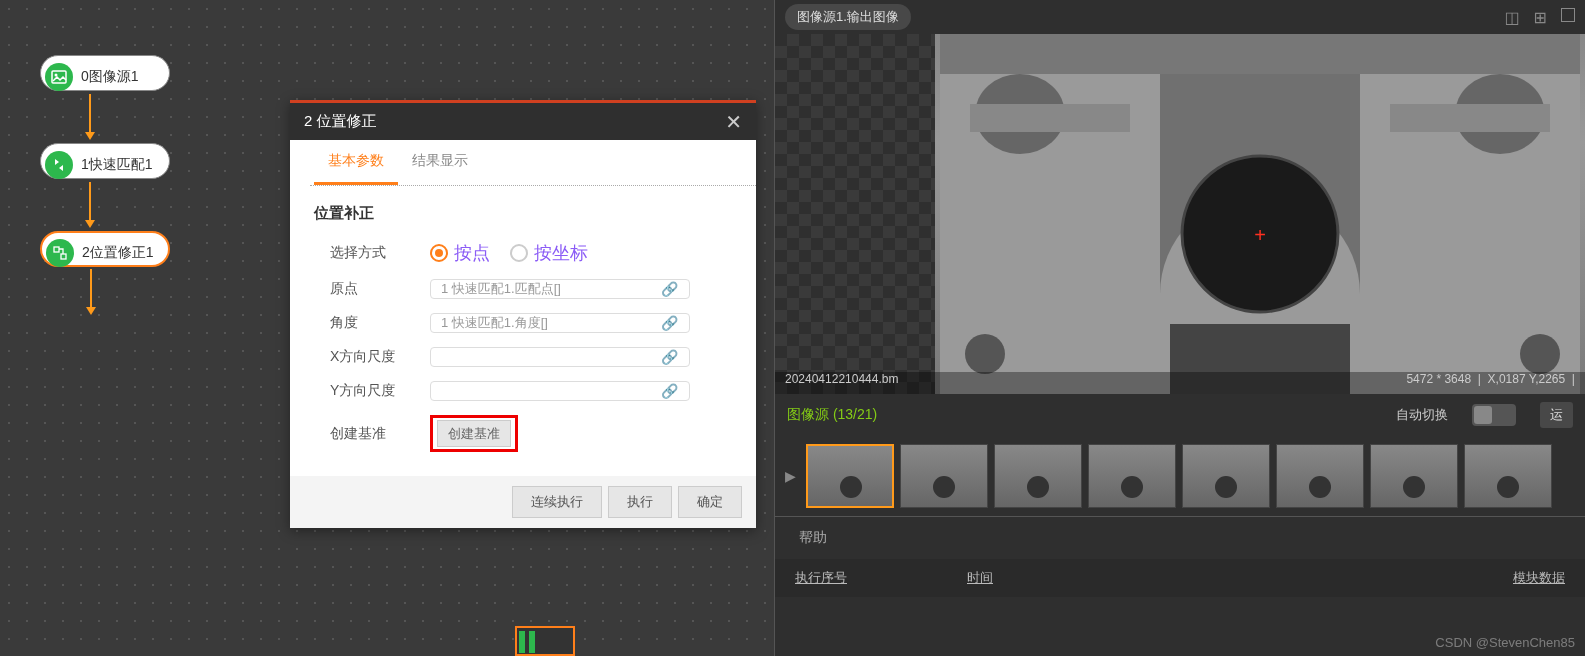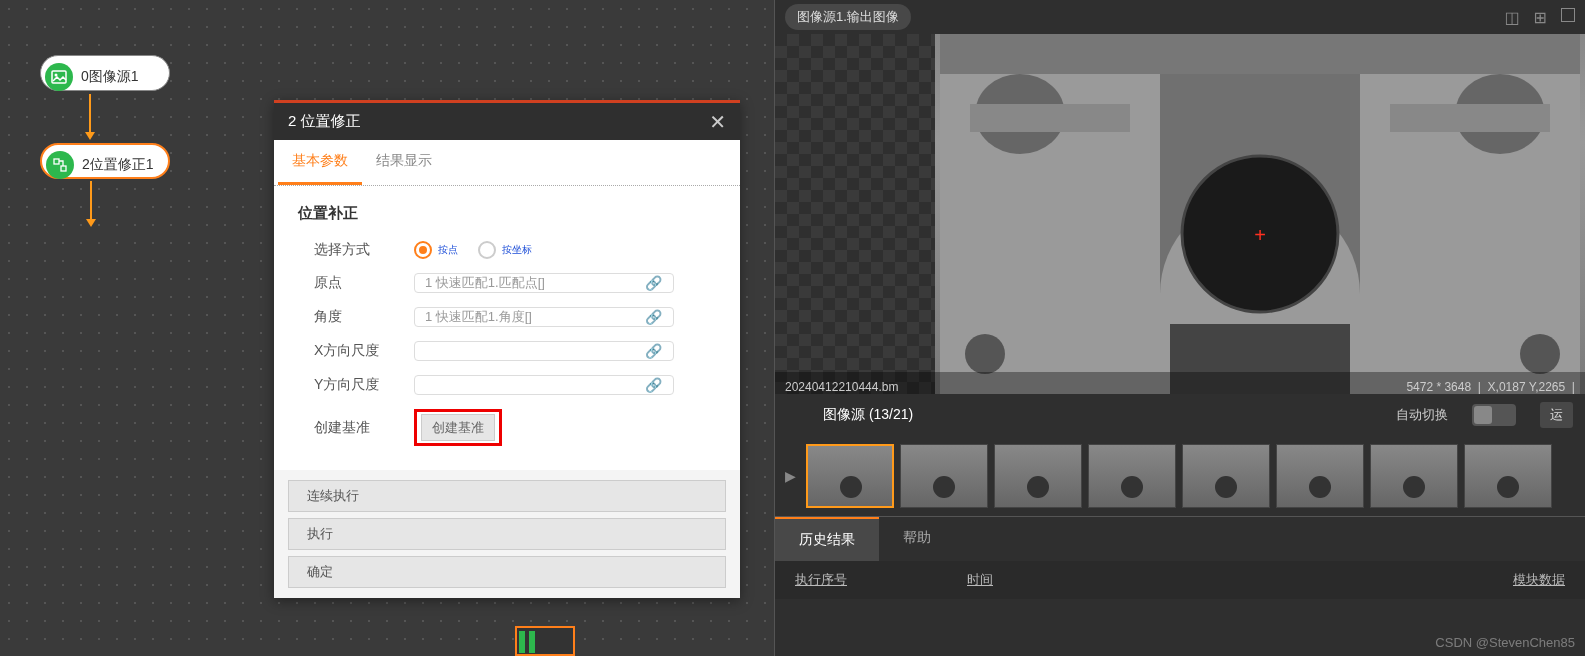--- a/index.html
+++ b/index.html
@@ -33,67 +33,68 @@
   width: 2px; height: 44px; background: #ff9a1a;
 }
 .arrow::after {
   content: ''; position: absolute; left: -4px; bottom: -2px;
   border-left: 5px solid transparent; border-right: 5px solid transparent;
   border-top: 8px solid #ff9a1a;
 }
 
 
 .dialog {
-  position: absolute; left: 274px; top: 100px;
+  position: absolute; left: 290px; top: 100px;
   width: 466px; background: #fff;
   box-shadow: 0 3px 12px rgba(0,0,0,.4);
 }
 .dlg-title {
   background: #2f2f2f; height: 40px; border-top: 3px solid #d04020;
   display: flex; align-items: center; justify-content: space-between;
   padding: 0 14px; color: #fff; font-size: 15px;
 }
 .dlg-close { font-size: 20px; cursor: pointer; color: #ccc; }
 .dlg-tabs {
   display: flex; background: #fff; border-bottom: 1px dotted #aaa;
   padding: 0 4px;
+  margin-left: 20px;
 }
 .dlg-tab {
   padding: 12px 14px; font-size: 14px; color: #888; cursor: pointer;
 }
 .dlg-tab.active { color: #ff7f1a; border-bottom: 3px solid #ff7f1a; font-weight: 500; }
 .dlg-body { padding: 18px 24px 10px; }
 .sect-h { font-size: 15px; font-weight: 600; color: #333; margin-bottom: 18px; }
 .prm-row {
   display: flex; align-items: center; margin-bottom: 14px;
   padding-left: 16px;
 }
 .prm-lbl { width: 100px; font-size: 14px; color: #555; }
 .radio-wrap { display: flex; align-items: center; gap: 20px; }
-.radio { display: flex; align-items: center; gap: 6px; font-size: 10px; color: #1d4ed8; }
+.radio { display: flex; align-items: center; gap: 6px; font-size: 18px; color: #8b5cf6; }
 .radio-dot {
   width: 18px; height: 18px; border: 2px solid #ccc; border-radius: 50%;
   display: inline-flex; align-items: center; justify-content: center;
 }
 .radio.sel .radio-dot { border-color: #ff7f1a; }
 .radio.sel .radio-dot::after { content: ''; width: 8px; height: 8px; background: #ff7f1a; border-radius: 50%; }
 .prm-input {
   width: 260px; height: 20px; border: 1px solid #ddd; border-radius: 4px;
   display: flex; align-items: center; justify-content: space-between;
   padding: 0 10px; font-size: 13px; color: #999; background: #fff;
 }
 .link-ico { color: #bbb; font-size: 14px; }
 .btn-small {
   padding: 5px 10px; background: #e6e6e6; border: 1px solid #ccc;
   font-size: 13px; color: #666; cursor: pointer;
 }
 .red-box { border: 3px solid #e00; padding: 6px 4px; display: inline-block; }
 .dlg-foot {
   display: flex; justify-content: flex-end; gap: 6px;
-  padding: 10px 14px; background: #f4f4f4; flex-direction: column;
+  padding: 10px 14px; background: #f4f4f4;
 }
 .dlg-btn {
   padding: 6px 18px; background: #e6e6e6; border: 1px solid #ccc;
   font-size: 13px; color: #555; cursor: pointer;
 }
 
 
 .right { position: absolute; left: 774px; top: 0; right: 0; bottom: 0; background: #2f2f2f; border-left: 1px solid #555; }
 .img-tab-bar { height: 34px; display: flex; align-items: center; justify-content: space-between; padding: 0 10px; background: #2f2f2f; }
 .img-tab {
@@ -113,28 +114,28 @@
   background-color: #2f2f2f;
 }
 .part-img {
   position: absolute; left: 160px; top: 0; right: 0; bottom: 0;
   background: linear-gradient(180deg, #888 0%, #999 30%, #7a7a7a 100%);
   display: flex; align-items: center; justify-content: center;
 }
 .part-svg { width: 100%; height: 100%; }
 .view-status {
   position: absolute; left: 0; right: 0; bottom: 0; height: 22px;
-  display: flex; align-items: flex-end; justify-content: space-between;
+  display: flex; align-items: flex-start; justify-content: space-between;
   padding: 0 10px; font-size: 12px; color: #ccc; background: rgba(0,0,0,.35);
 }
 .gallery-hdr {
   display: flex; align-items: center; justify-content: space-between;
   padding: 8px 12px; background: #2f2f2f;
 }
-.gal-title { font-size: 14px; color: #ffffff; font-weight: 500; margin-left: 36px; }
+.gal-title { font-size: 14px; color: #84cc16; font-weight: 500; }
 .gal-ctrl { display: flex; align-items: center; gap: 24px; color: #ccc; font-size: 13px; }
 .toggle { width: 44px; height: 22px; background: #555; border-radius: 4px; position: relative; }
 .toggle::after { content: ''; position: absolute; left: 2px; top: 2px; width: 18px; height: 18px; background: #888; border-radius: 3px; }
 .run-btn { background: #484848; color: #ddd; padding: 4px 10px; font-size: 13px; border-radius: 3px; }
 .thumbs { display: flex; align-items: center; gap: 6px; padding: 4px 6px; background: #2f2f2f; height: 80px; }
 .play { color: #888; font-size: 14px; padding: 0 4px; }
 .thumb {
   width: 88px; height: 64px; background: linear-gradient(#888,#666);
   border: 1px solid #444; flex: 0 0 88px; position: relative;
 }
@@ -167,20 +168,29 @@
 <div class="flow">
   <div class="node">
     <div class="node-ico ico-green">
       <svg width="16" height="16" viewBox="0 0 16 16">
           <rect x="1" y="2" width="14" height="12" rx="1" fill="none" stroke="#fff" stroke-width="1.5"></rect>
           <circle cx="5" cy="6" r="1.5" fill="#fff"></circle>
           <path d="M2 12 L6 8 L9 11 L12 8 L15 11" fill="none" stroke="#fff" stroke-width="1.5"></path>
         </svg>
     </div>
     <span class="node-label">0图像源1</span>
+    <div class="arrow"></div>
+  </div>
+  <div class="node">
+    <div class="node-ico ico-green">
+      <svg width="16" height="16" viewBox="0 0 16 16">
+          <path d="M4 2 L8 5 L4 8 Z M12 8 L8 11 L12 14 Z" fill="#fff"></path>
+        </svg>
+    </div>
+    <span class="node-label">1快速匹配1</span>
     <div class="arrow"></div>
   </div>
   <div class="node active">
     <div class="node-ico ico-green">
       <svg width="16" height="16" viewBox="0 0 16 16">
           <rect x="2" y="2" width="5" height="5" fill="none" stroke="#fff" stroke-width="1.3"></rect>
           <rect x="9" y="9" width="5" height="5" fill="none" stroke="#fff" stroke-width="1.3"></rect>
           <path d="M7 4 L11 4 L11 9" fill="none" stroke="#fff" stroke-width="1.3"></path>
         </svg>
     </div>
@@ -320,21 +330,20 @@
     <div class="thumb"></div>
     <div class="thumb"></div>
     <div class="thumb"></div>
     <div class="thumb"></div>
     <div class="thumb"></div>
     <div class="thumb"></div>
     <div class="thumb"></div>
   </div>
 
   <div class="out-tabs">
-    <div class="out-tab active">历史结果</div>
     <div class="out-tab">帮助</div>
   </div>
   <div class="tbl-hdr">
     <span>执行序号</span>
     <span>时间</span>
     <span style="margin-left:auto">模块数据</span>
   </div>
 
   <div class="watermark">CSDN @StevenChen85</div>
 </div>

